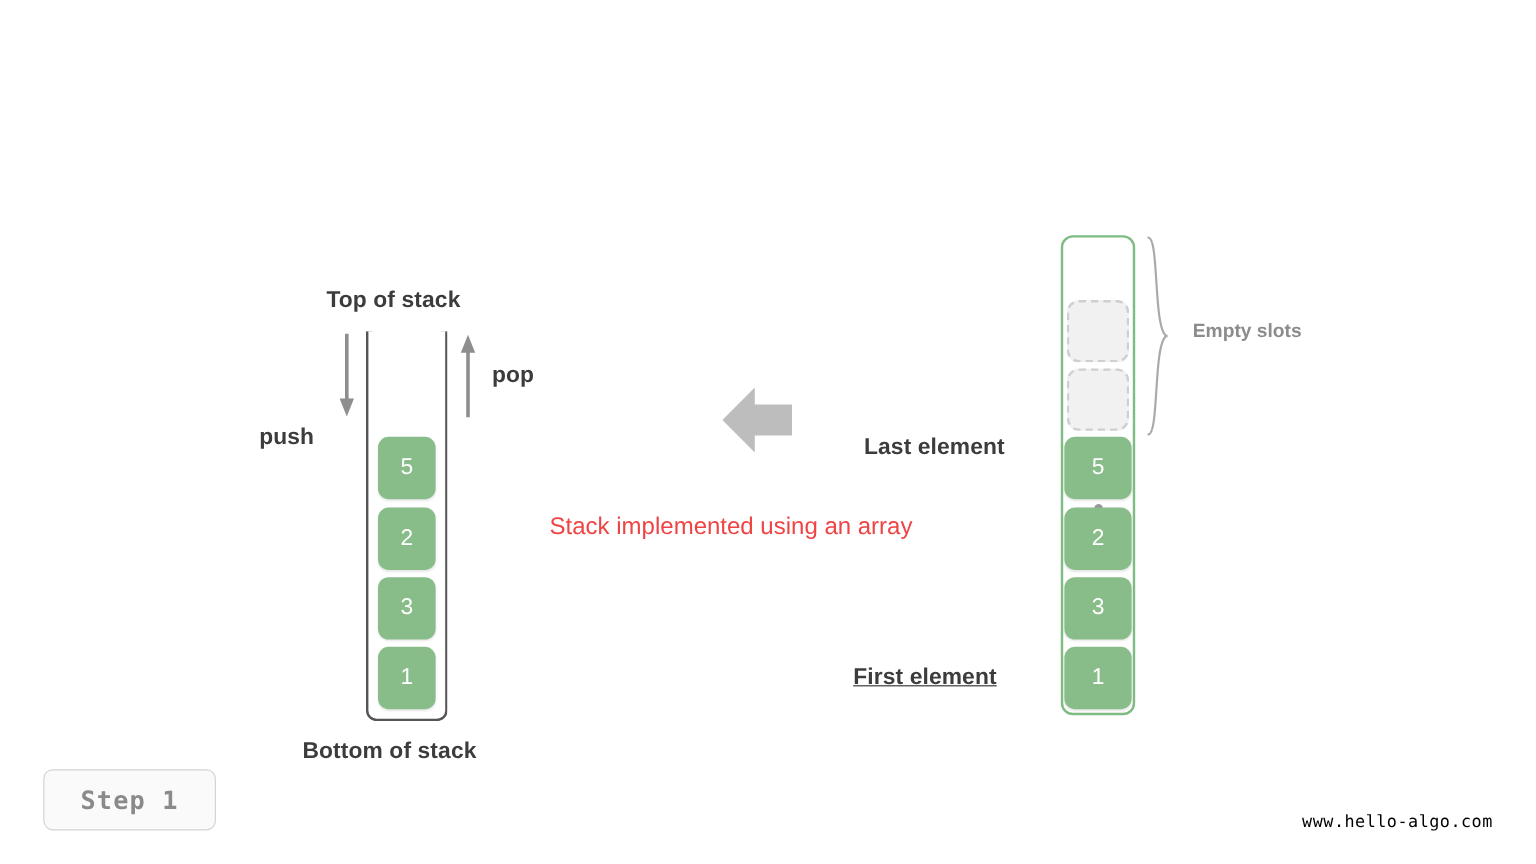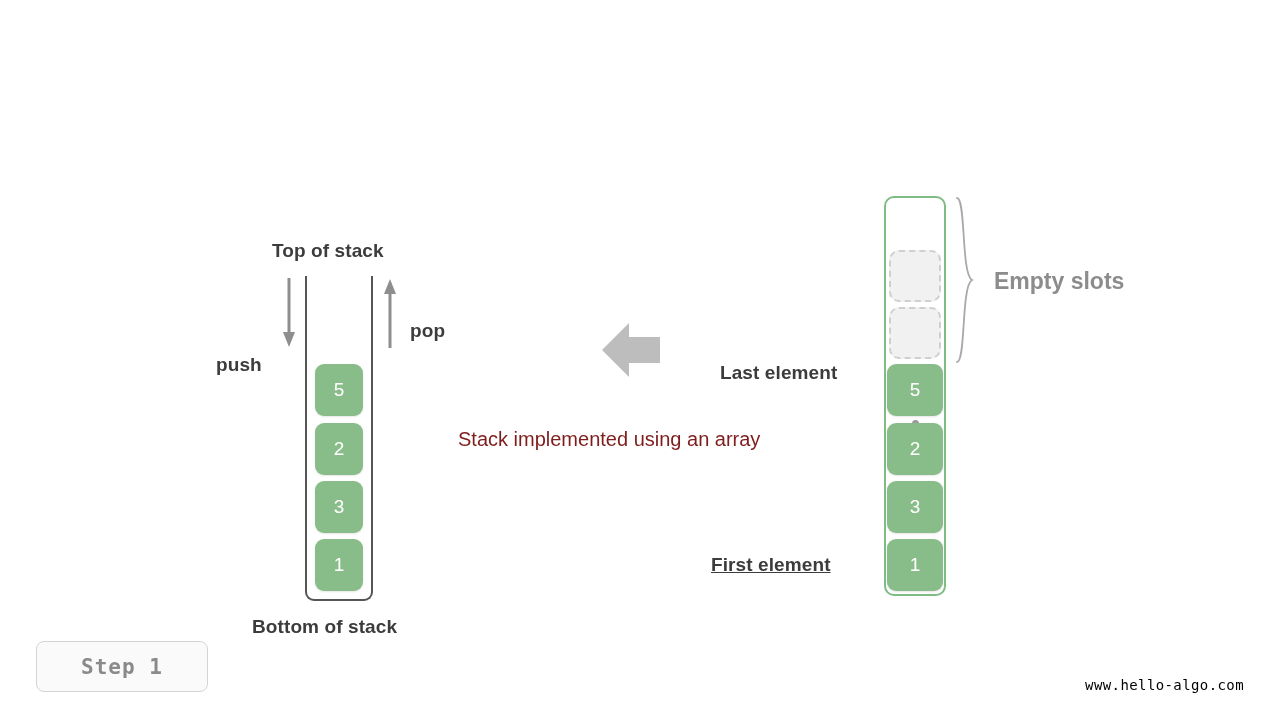--- a/index.html
+++ b/index.html
@@ -28,30 +28,30 @@
     font-weight: bold;
     font-size: 19px;
     color: #3c3c3c;
     white-space: nowrap;
     letter-spacing: 0.1px;
   }
   .label-gray {
     position: absolute;
     font-family: "Liberation Sans", sans-serif;
     font-weight: bold;
-    font-size: 23px;
+    font-size: 16px;
     color: #8c8c8c;
     white-space: nowrap;
   }
   .caption {
     position: absolute;
     font-family: "Liberation Sans", sans-serif;
     font-weight: normal;
     font-size: 20px;
-    color: #7f1d1d;
+    color: #ef4444;
     white-space: nowrap;
   }
 
   
   #left-stack-wrap {
     position: absolute;
     left: 305px;
     top: 276px;
     width: 68px;
     height: 325px;
@@ -154,21 +154,21 @@
   }
 
   
   #empty-brace { position: absolute; left: 953px; top: 196px; }
 
   
   #step-badge {
     position: absolute;
     left: 36px;
     top: 641px;
-    width: 172px;
+    width: 144px;
     height: 51px;
     box-sizing: border-box;
     border: 1px solid #d4d4d4;
     border-radius: 8px;
     background: #fafafa;
     display: flex;
     align-items: center;
     justify-content: center;
     font-family: "DejaVu Sans Mono", monospace;
     font-size: 21px;
@@ -191,21 +191,21 @@
 </style>
 </head>
 <body>
 
 <div class="canvas">
 
   <div class="label-dark" style="left:272px; top:240px;">Top of stack</div>
 
   <div class="label-dark" style="left:216px; top:306px;margin-top:48px;">push</div>
 
-  <div class="label-dark" style="left:410px; top:320px;">pop</div>
+  <div class="label-dark" style="left:410px; top:302px;">pop</div>
 
   <svg class="arrow-svg" style="left:280px; top:278px;" width="18" height="70" viewBox="0 0 18 70">
     <line x1="9" y1="0" x2="9" y2="57" stroke="#8e8e8e" stroke-width="3"></line>
     <polygon points="9,69 3,54 15,54" fill="#8e8e8e"></polygon>
   </svg>
 
   <svg class="arrow-svg" style="left:381px; top:278px;" width="18" height="70" viewBox="0 0 18 70">
     <line x1="9" y1="70" x2="9" y2="13" stroke="#8e8e8e" stroke-width="3"></line>
     <polygon points="9,1 3,16 15,16" fill="#8e8e8e"></polygon>
   </svg>

